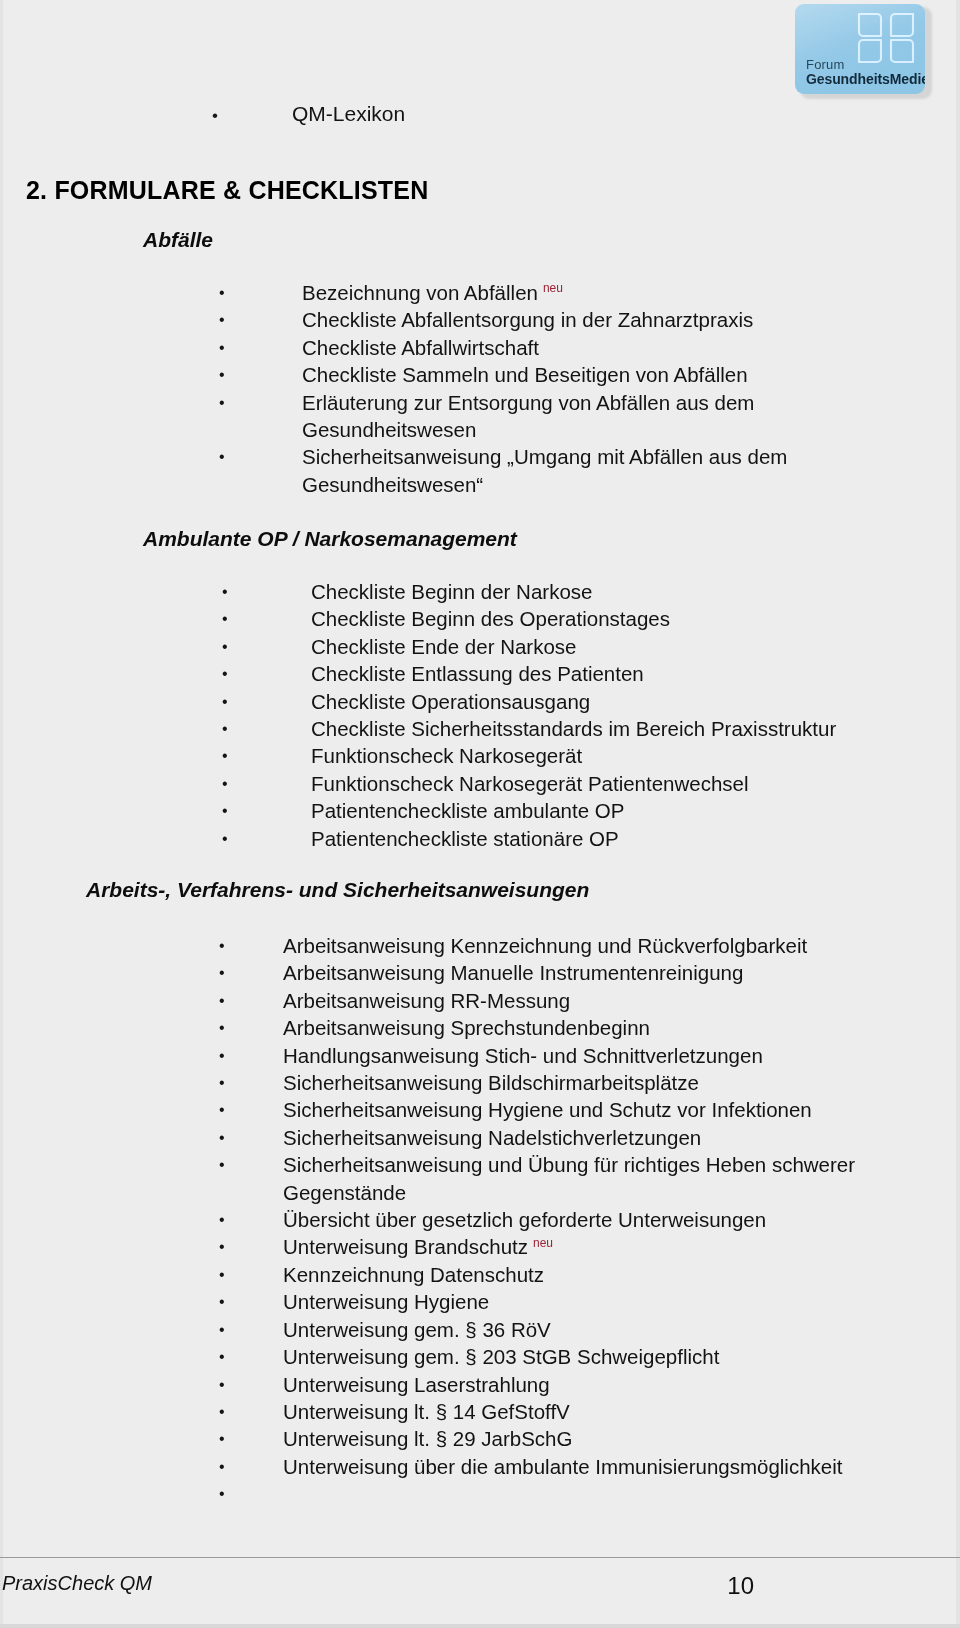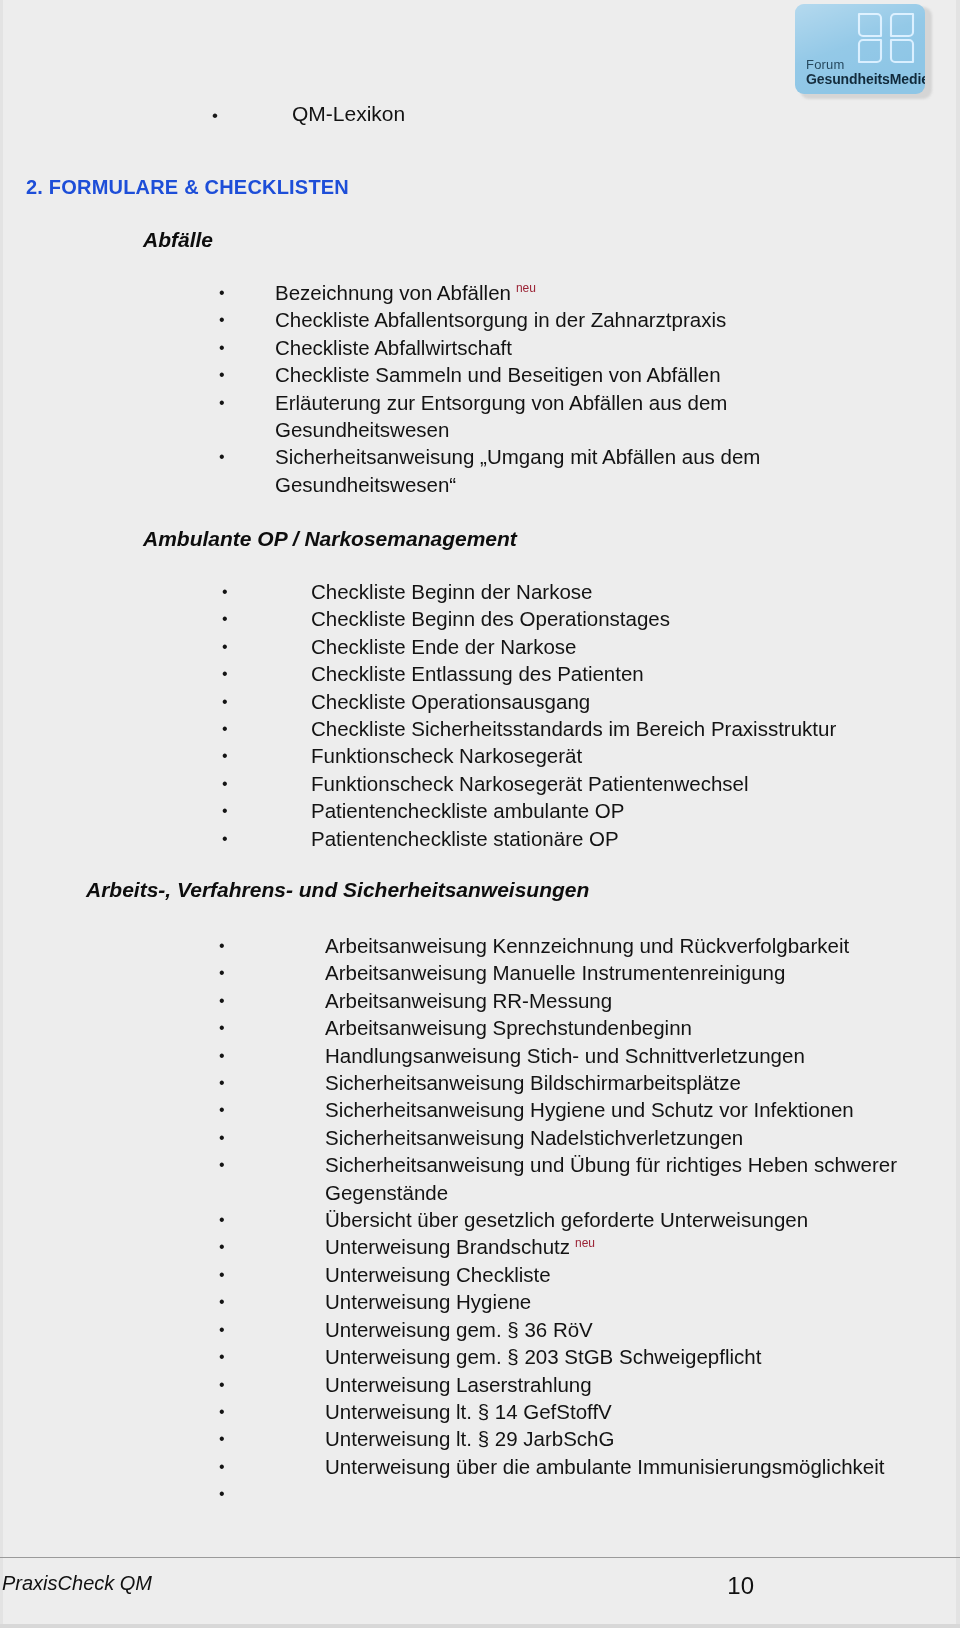--- a/index.html
+++ b/index.html
@@ -108,24 +108,24 @@
     font-size: 21px;
     line-height: 28px;
     color: #131313;
   }
 
   
   .main-heading {
     position: absolute;
     top: 176px;
     left: 26px;
-    font-size: 20px;
+    font-size: 25px;
     font-weight: bold;
     letter-spacing: 0.2px;
-    color: #1d4ed8;
+    color: #000000;
     white-space: nowrap;
   }
 
   
   .sec-heading {
     font-size: 21px;
     font-weight: bold;
     font-style: italic;
     color: #0d0d0d;
     white-space: nowrap;
@@ -158,35 +158,35 @@
     vertical-align: super;
     line-height: 1;
     margin-left: 5px;
   }
 
   
   #sec-abfaelle { top: 228px; left: 0; width: 888px; }
   #sec-abfaelle .sec-heading { margin-left: 143px; }
   #sec-abfaelle .blist { margin-top: 27px; }
   #sec-abfaelle .blist li .bullet { width: 20px; margin-left: 219px; }
-  #sec-abfaelle .blist li .itxt { margin-left: 36px; }
+  #sec-abfaelle .blist li .itxt { margin-left: 63px; }
 
   
   #sec-ambulant { top: 527px; left: 0; width: 960px; }
   #sec-ambulant .sec-heading { margin-left: 143px; }
   #sec-ambulant .blist { margin-top: 27px; }
   #sec-ambulant .blist li .bullet { width: 20px; margin-left: 222px; }
   #sec-ambulant .blist li .itxt { margin-left: 69px; }
 
   
   #sec-anweisungen { top: 878px; left: 0; width: 960px; }
   #sec-anweisungen .sec-heading { margin-left: 86px; }
   #sec-anweisungen .blist { margin-top: 30px; }
   #sec-anweisungen .blist li .bullet { width: 20px; margin-left: 219px; }
-  #sec-anweisungen .blist li .itxt { margin-left: 86px; }
+  #sec-anweisungen .blist li .itxt { margin-left: 44px; }
 
   
   .footer-rule {
     position: absolute;
     left: 0;
     top: 1557px;
     width: 960px;
     height: 1px;
     background: #9a9a9a;
   }
@@ -384,21 +384,21 @@
       <li>
           <span class="bullet">•</span>
           <span class="itxt">Übersicht über gesetzlich geforderte Unterweisungen</span>
         </li>
       <li>
           <span class="bullet">•</span>
           <span class="itxt"><span>Unterweisung Brandschutz</span><sup class="sup-neu">neu</sup></span>
         </li>
       <li>
           <span class="bullet">•</span>
-          <span class="itxt">Unterweisung Checkliste</span>
+          <span class="itxt">Kennzeichnung Datenschutz</span>
         </li>
       <li>
           <span class="bullet">•</span>
           <span class="itxt">Unterweisung Hygiene</span>
         </li>
       <li>
           <span class="bullet">•</span>
           <span class="itxt">Unterweisung gem. § 36 RöV</span>
         </li>
       <li>

